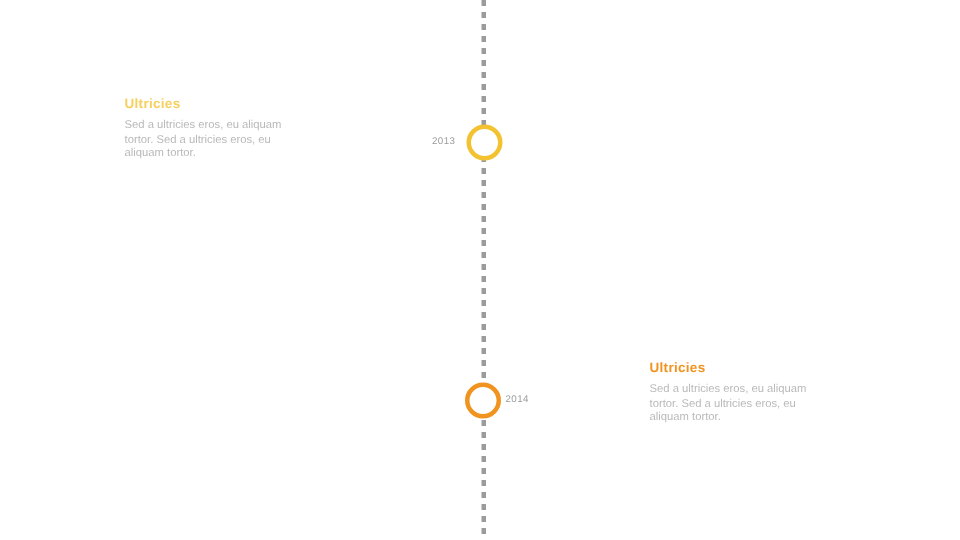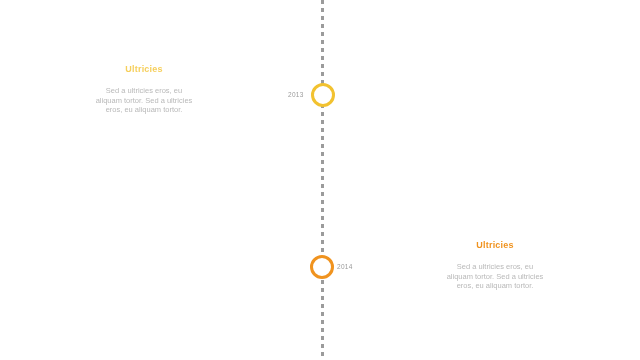--- a/index.html
+++ b/index.html
@@ -74,21 +74,20 @@
   }
   .year-2 {
     left: 337px;
     top: 263px;
     text-align: left;
   }
 
   
   .block {
     position: absolute;
-    text-align: center;
   }
   .block-left {
     left: 83px;
     top: 64px;
     width: 122px;
   }
   .block-right {
     left: 433px;
     top: 240px;
     width: 124px;
@@ -98,21 +97,21 @@
     font-weight: bold;
     margin: 0 0 4px 0;
     letter-spacing: 0.2px;
   }
   .heading-1 { color: #f6cf5c; }
   .heading-2 { color: #f0931f; }
   .block-body {
     font-size: 7.5px;
     line-height: 9.5px;
     color: #b9b9b9;
-    margin: 12px;
+    margin: 0;
   }
 </style>
 </head>
 <body>
 
 <div class="timeline">
 
   <div class="axis"></div>
 
   <div class="node node-1"></div>

